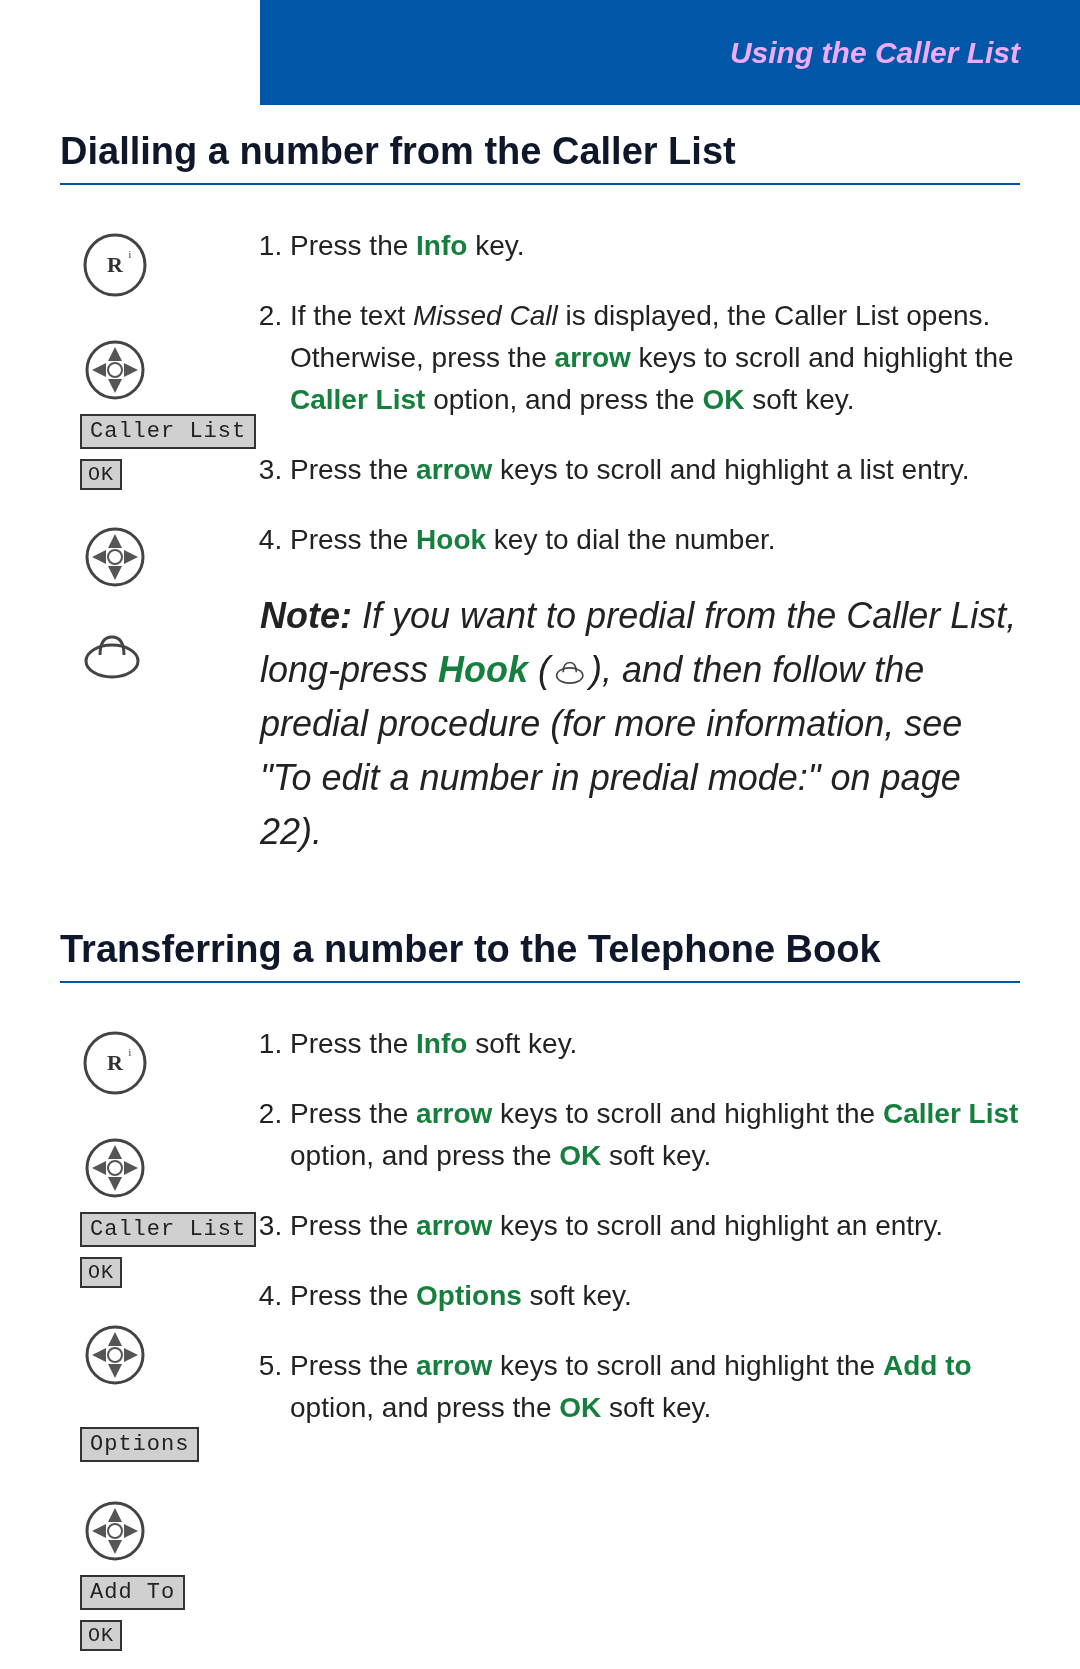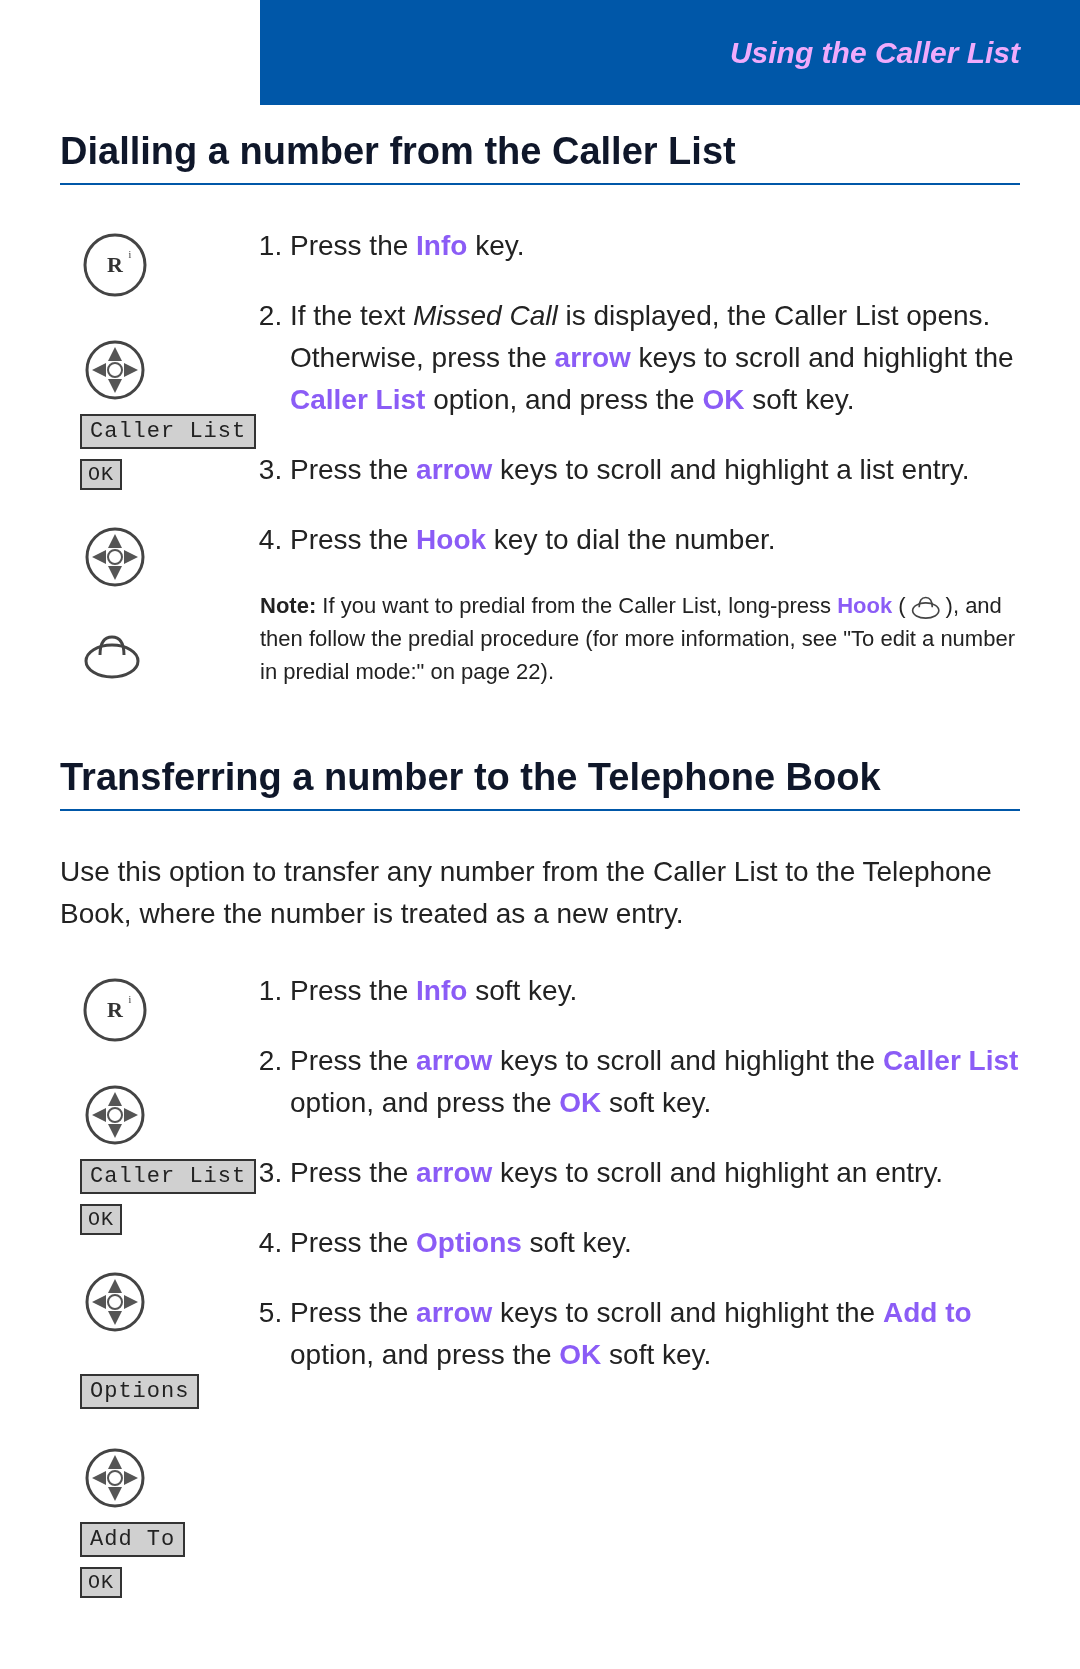--- a/index.html
+++ b/index.html
@@ -98,34 +98,36 @@
       font-family: 'Courier New', monospace;
       font-size: 20px;
       padding: 2px 6px;
       display: inline-block;
       margin-bottom: 4px;
       letter-spacing: 1px;
     }
 
     
     .kw-blue {
-      color: #8b5cf6;
+      color: #15803d;
       font-weight: bold;
     }
 
     .kw-italic {
       font-style: italic;
     }
 
     
     .note-block {
       margin-top: 10px;
-      font-size: 22px;
+      margin-bottom: 30px;
+      font-size: 36px;
       line-height: 1.5;
       padding-left: 0;
+      font-style: italic;
     }
 
     .note-block strong {
       font-weight: bold;
     }
 
     
     .para-text {
       font-size: 28px;
       line-height: 1.5;
@@ -231,21 +233,20 @@
             <path d="M 20 28 Q 20 10 32 10 Q 44 10 44 28" fill="none" stroke="#444" stroke-width="3"></path>
           </svg>), and then follow the predial procedure (for more information, see "To edit a number in predial mode:" on page 22).
       </div>
     </div>
   </div>
 
   <div class="section-divider">
     <h1 class="section-heading">Transferring a number to the Telephone Book</h1>
   </div>
 
-  <p class="para-text">Use this option to transfer any number from the Caller List to the Telephone Book, where the number is treated as a new entry.</p>
 
   <div class="instruction-block">
 
     <div class="icon-col">
 
       <div class="icon-step">
         <svg class="svg-icon" viewBox="0 0 70 70">
           <circle cx="35" cy="35" r="30" fill="white" stroke="#444" stroke-width="3"></circle>
           <text x="35" y="42" text-anchor="middle" font-size="22" font-weight="bold" font-family="serif" fill="#333">R</text>
           <text x="50" y="28" text-anchor="middle" font-size="10" fill="#333" font-family="serif">i</text>

